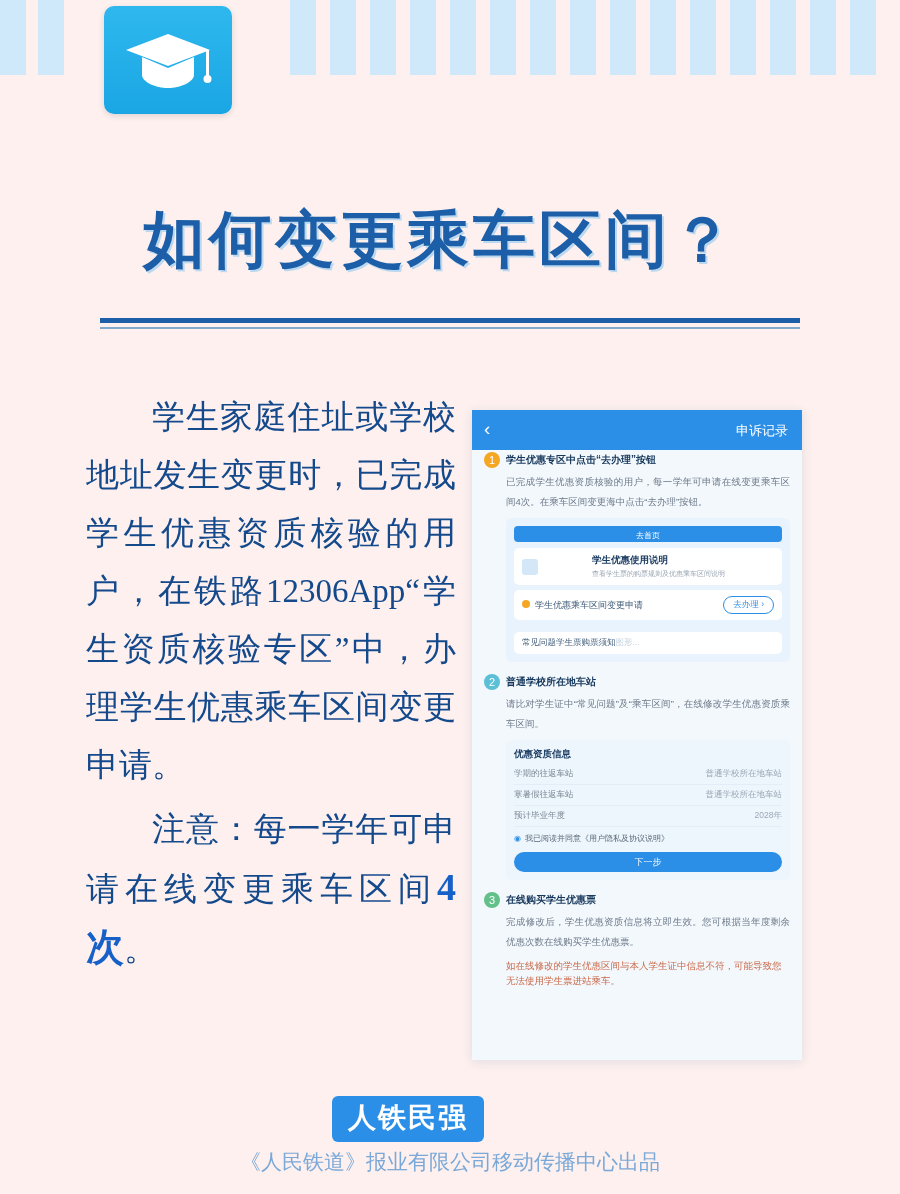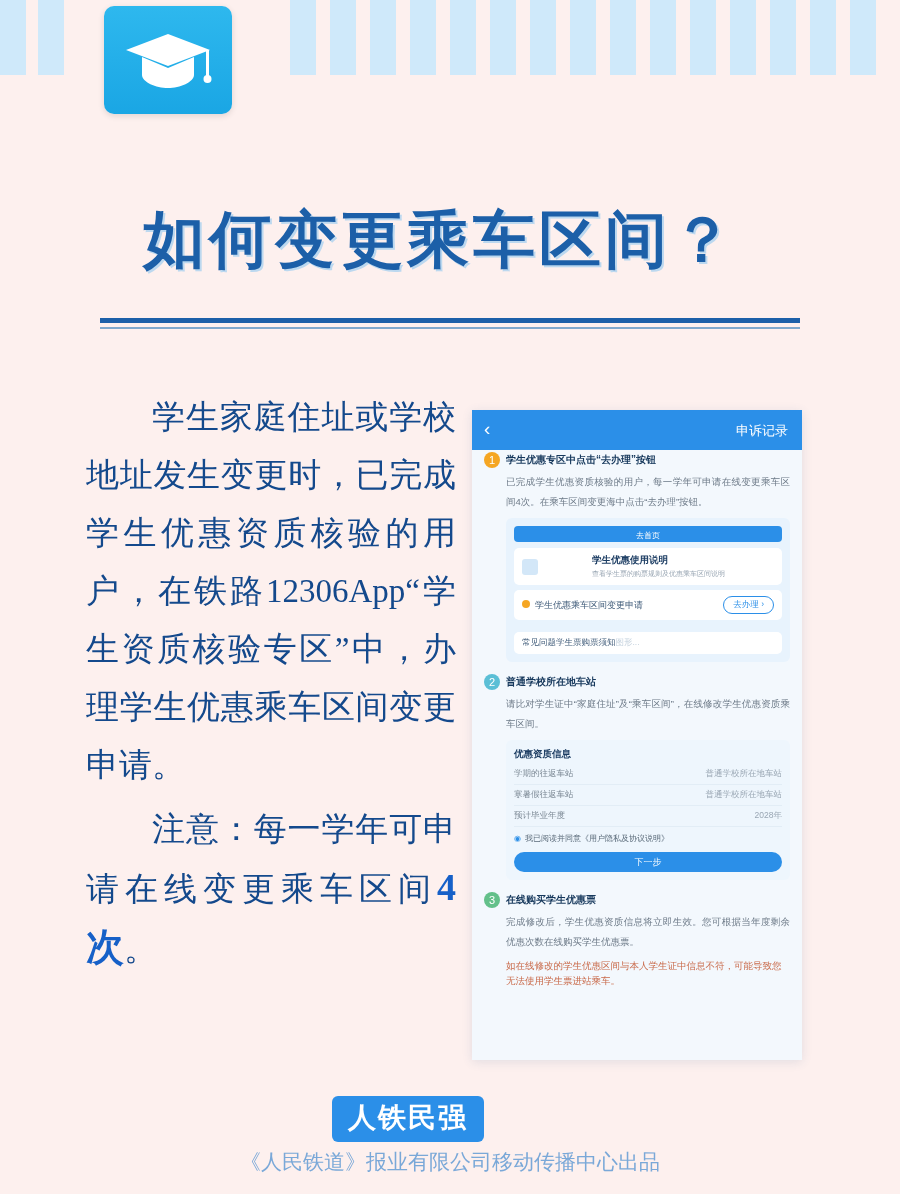--- a/index.html
+++ b/index.html
@@ -370,21 +370,21 @@
         <span class="blurred">图形...</span>
       </div>
     </div>
   </div>
 
   <div class="step">
     <div class="step-head">
       <div class="step-num blue">2</div>
       <div class="step-title">普通学校所在地车站</div>
     </div>
-    <div class="step-body">请比对学生证中“家庭住址”及“乘车区间”，在线修改学生优惠资质乘车区间。</div>
+    <div class="step-body">请比对学生证中“常见问题”及“乘车区间”，在线修改学生优惠资质乘车区间。</div>
 
     <div class="mini-card2">
       <div class="card2-title"><span>优惠资质信息</span></div>
       <div class="card2-row">
         <span>学期的往返车站</span>
         <span class="val">普通学校所在地车站</span>
       </div>
       <div class="card2-row">
         <span>寒暑假往返车站</span>
         <span class="val">普通学校所在地车站</span>

